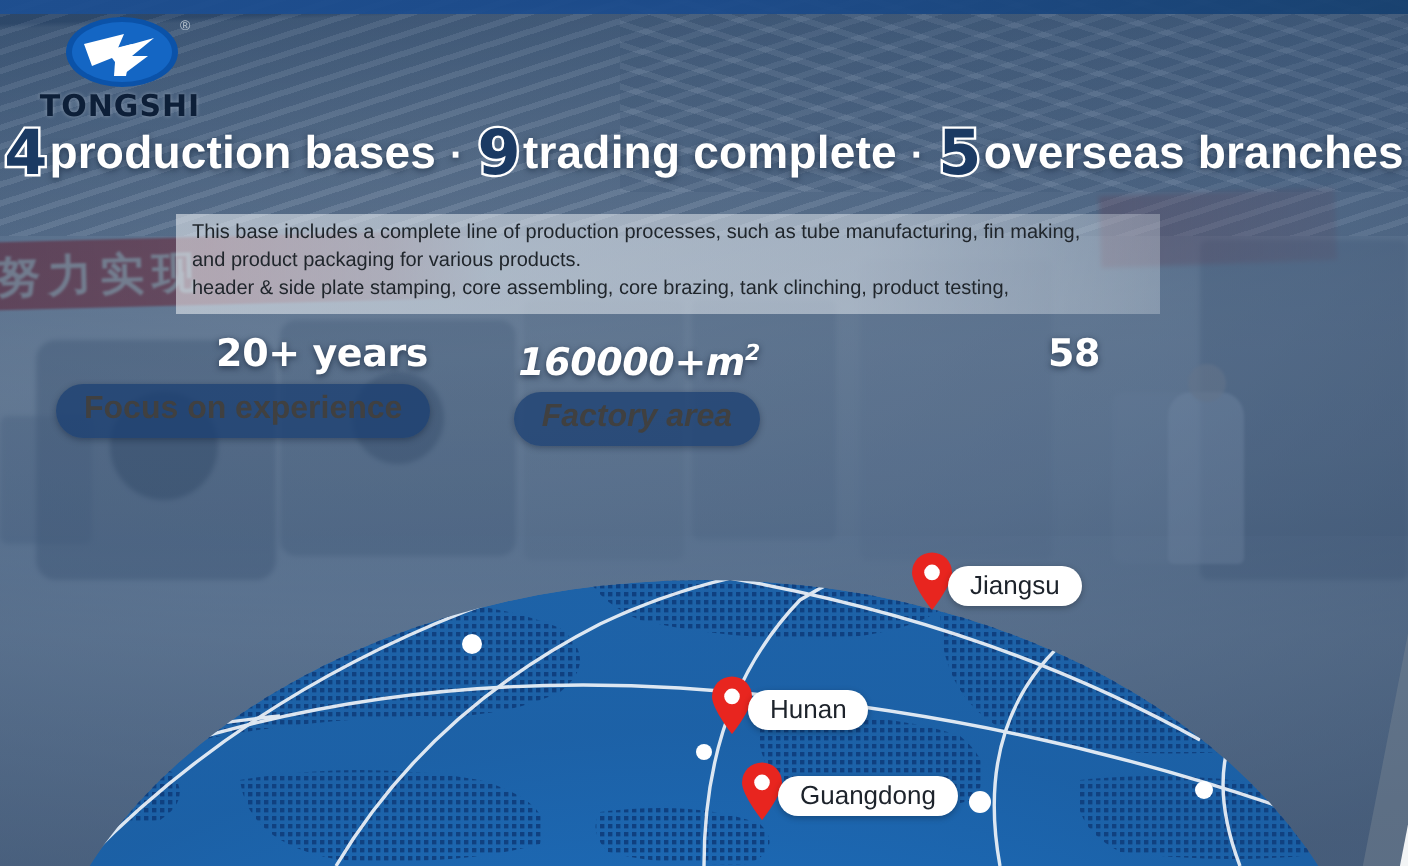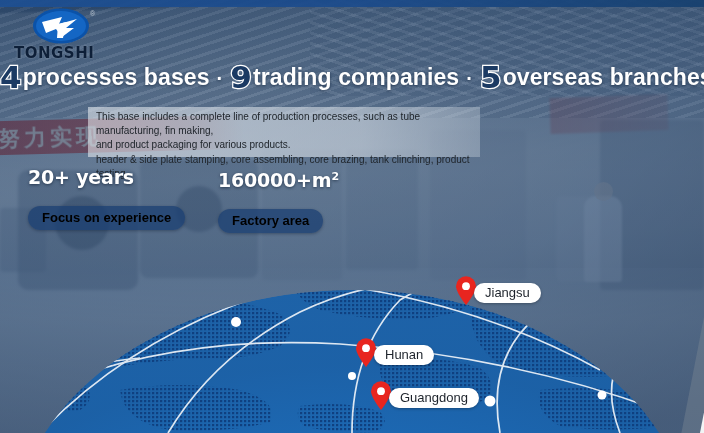--- a/index.html
+++ b/index.html
@@ -97,21 +97,21 @@
     opacity:.92;
   }
 
   
   .logo { position:absolute; left:14px; top:8px; width:92px; height:52px; }
   .logo-mark { position:absolute; left:18px; top:0; width:58px; height:36px; }
   .logo-reg {
     position:absolute; left:76px; top:2px; font-size:7px; color:#dfe6ec; opacity:.75;
   }
   .logo-text {
-    position:absolute; left:0; top:36px; width:92px; text-align:left;
+    position:absolute; left:0; top:36px; width:92px; text-align:center;
     font-family:"DejaVu Sans", sans-serif;
     font-size:15px; font-weight:700; color:#0d1f38; letter-spacing:.5px;
     text-shadow:0 0 2px rgba(255,255,255,.35);
   }
 
   
   .headline {
     position:absolute; left:0; top:62px; width:704px;
     text-align:center; white-space:nowrap;
     font-size:23px; font-weight:700; color:#ffffff;
@@ -129,47 +129,47 @@
     -webkit-text-stroke:2.4px #ffffff;
     paint-order:stroke fill;
     text-shadow:none;
   }
   .headline .dot {
     display:inline-block; padding:0 7px; font-size:20px; font-weight:700; color:#ffffff;
   }
 
   
   .desc {
-    position:absolute; left:88px; top:107px; width:392px; height:50px;
+    position:absolute; left:88px; top:107px; width:492px; height:50px;
     background:linear-gradient(90deg, rgba(236,240,244,.56) 0%, rgba(232,237,242,.50) 70%, rgba(230,236,241,.30) 100%);
     padding:3px 8px 0 8px;
   }
   .desc p {
     font-size:10px; line-height:14.2px; color:#20262c; font-weight:400;
   }
 
   
   .stats { position:absolute; left:0; top:166px; width:704px; height:56px; }
-  .stat { position:absolute; text-align:left; }
+  .stat { position:absolute; text-align:right; }
   .stat .value {
     font-family:"DejaVu Sans", sans-serif;
     font-size:19px; font-weight:700; color:#ffffff; letter-spacing:-.2px;
     text-shadow:0 1px 3px rgba(10,24,44,.6);
     line-height:22px; white-space:nowrap;
   }
   .stat .value sup { font-size:11px; vertical-align:super; }
   .stat .pill {
-    display:inline-block; margin-top:18px;
+    display:inline-block; margin-top:4px;
     background:rgba(26,62,114,.74);
     border-radius:14px; padding:4px 14px 5px 14px;
-    font-size:13px; font-weight:700; color:#000000; white-space:nowrap;
+    font-size:16px; font-weight:700; color:#404040; white-space:nowrap;
     box-shadow:0 1px 3px rgba(8,20,40,.35);
   }
   .s1 { left:28px;  width:186px; }
-  .s2 { left:218px; width:174px; }
+  .s2 { left:206px; width:174px;font-style:italic; }
   .s3 { left:400px; width:150px; }
   .s4 { left:558px; width:142px; }
 
   
   .globe { position:absolute; left:0; top:240px; width:704px; height:193px; overflow:hidden; }
   .globe svg { position:absolute; left:0; top:0; }
 
   
   .slash {
     position:absolute; right:-22px; top:236px; width:10px; height:230px;
@@ -235,39 +235,40 @@
         <ellipse cx="29" cy="18" rx="25" ry="15" fill="#1466c4"></ellipse>
         <path d="M10 14 L30 9 L27 16 L45 11 L34 20 L42 20 L30 29 L24 21 L14 25 Z" fill="#ffffff"></path>
         <path d="M26 16 L34 14 L31 30 L25 30 Z" fill="#ffffff"></path>
       </svg>
     </div>
     <div class="logo-reg">®</div>
     <div class="logo-text">TONGSHI</div>
   </div>
 
   <div class="headline">
-    <span class="num">4</span><span>processes bases</span><span class="dot">·</span><span class="num">9</span><span>trading companies</span><span class="dot">·</span><span class="num">5</span><span>overseas branches</span>
+    <span class="num">4</span><span>production bases</span><span class="dot">·</span><span class="num">9</span><span>trading complete</span><span class="dot">·</span><span class="num">5</span><span>overseas branches</span>
   </div>
 
   <div class="desc">
     <p>This base includes a complete line of production processes, such as tube manufacturing, fin making,</p>
     <p>and product packaging for various products.</p>
     <p>header &amp; side plate stamping,  core assembling, core brazing, tank clinching, product testing,</p>
   </div>
 
   <div class="stats">
     <div class="stat s1">
       <div class="value"><span>20+ years</span></div>
       <div class="pill">Focus on experience</div>
     </div>
     <div class="stat s2">
       <div class="value"><span>160000+m</span><sup>2</sup></div>
       <div class="pill">Factory area</div>
     </div>
     <div class="stat s3">
+      <div class="value"><span>58</span></div>
     </div>
     <div class="stat s4">
     </div>
   </div>
 
   <div class="globe">
     <svg width="704" height="193" viewBox="0 0 704 193">
       <defs>
         <pattern id="dots" width="4" height="4" patternUnits="userSpaceOnUse">
           <rect x="0" y="0" width="2.2" height="2.2" fill="#0f3f7e"></rect>

